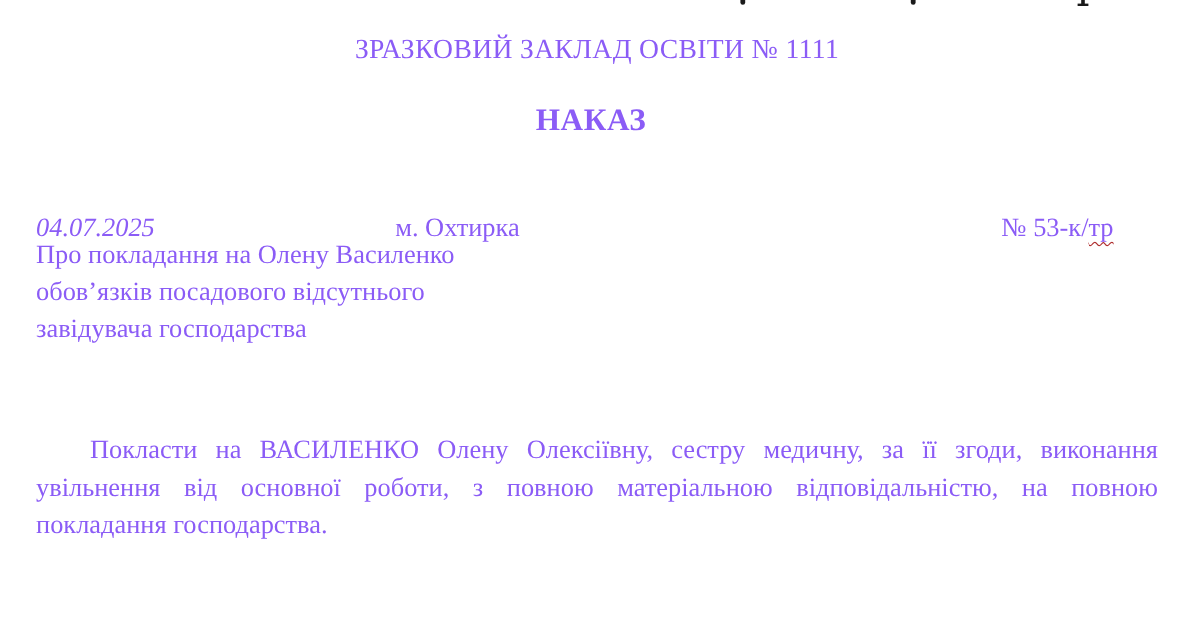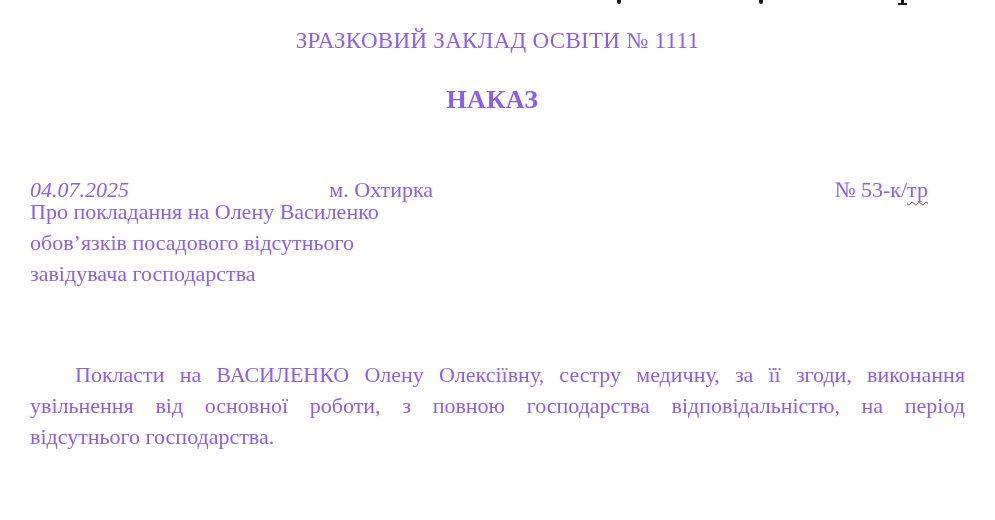--- a/index.html
+++ b/index.html
@@ -131,17 +131,17 @@
 
   <div class="subject">
     <div>Про покладання на Олену Василенко</div>
     <div>обов’язків посадового відсутнього</div>
     <div>завідувача господарства</div>
   </div>
 
 
   <div class="body-par">
     <div class="jline first-line">Покласти на ВАСИЛЕНКО Олену Олексіївну, сестру медичну, за її згоди, виконання</div>
-    <div class="jline">увільнення від основної роботи, з повною господарства відповідальністю, на період</div>
-    <div class="last-line">відсутнього господарства.</div>
+    <div class="jline">увільнення від основної роботи, з повною матеріальною відповідальністю, на повною</div>
+    <div class="last-line">покладання господарства.</div>
   </div>
 
 </div>
 
 </body></html>

